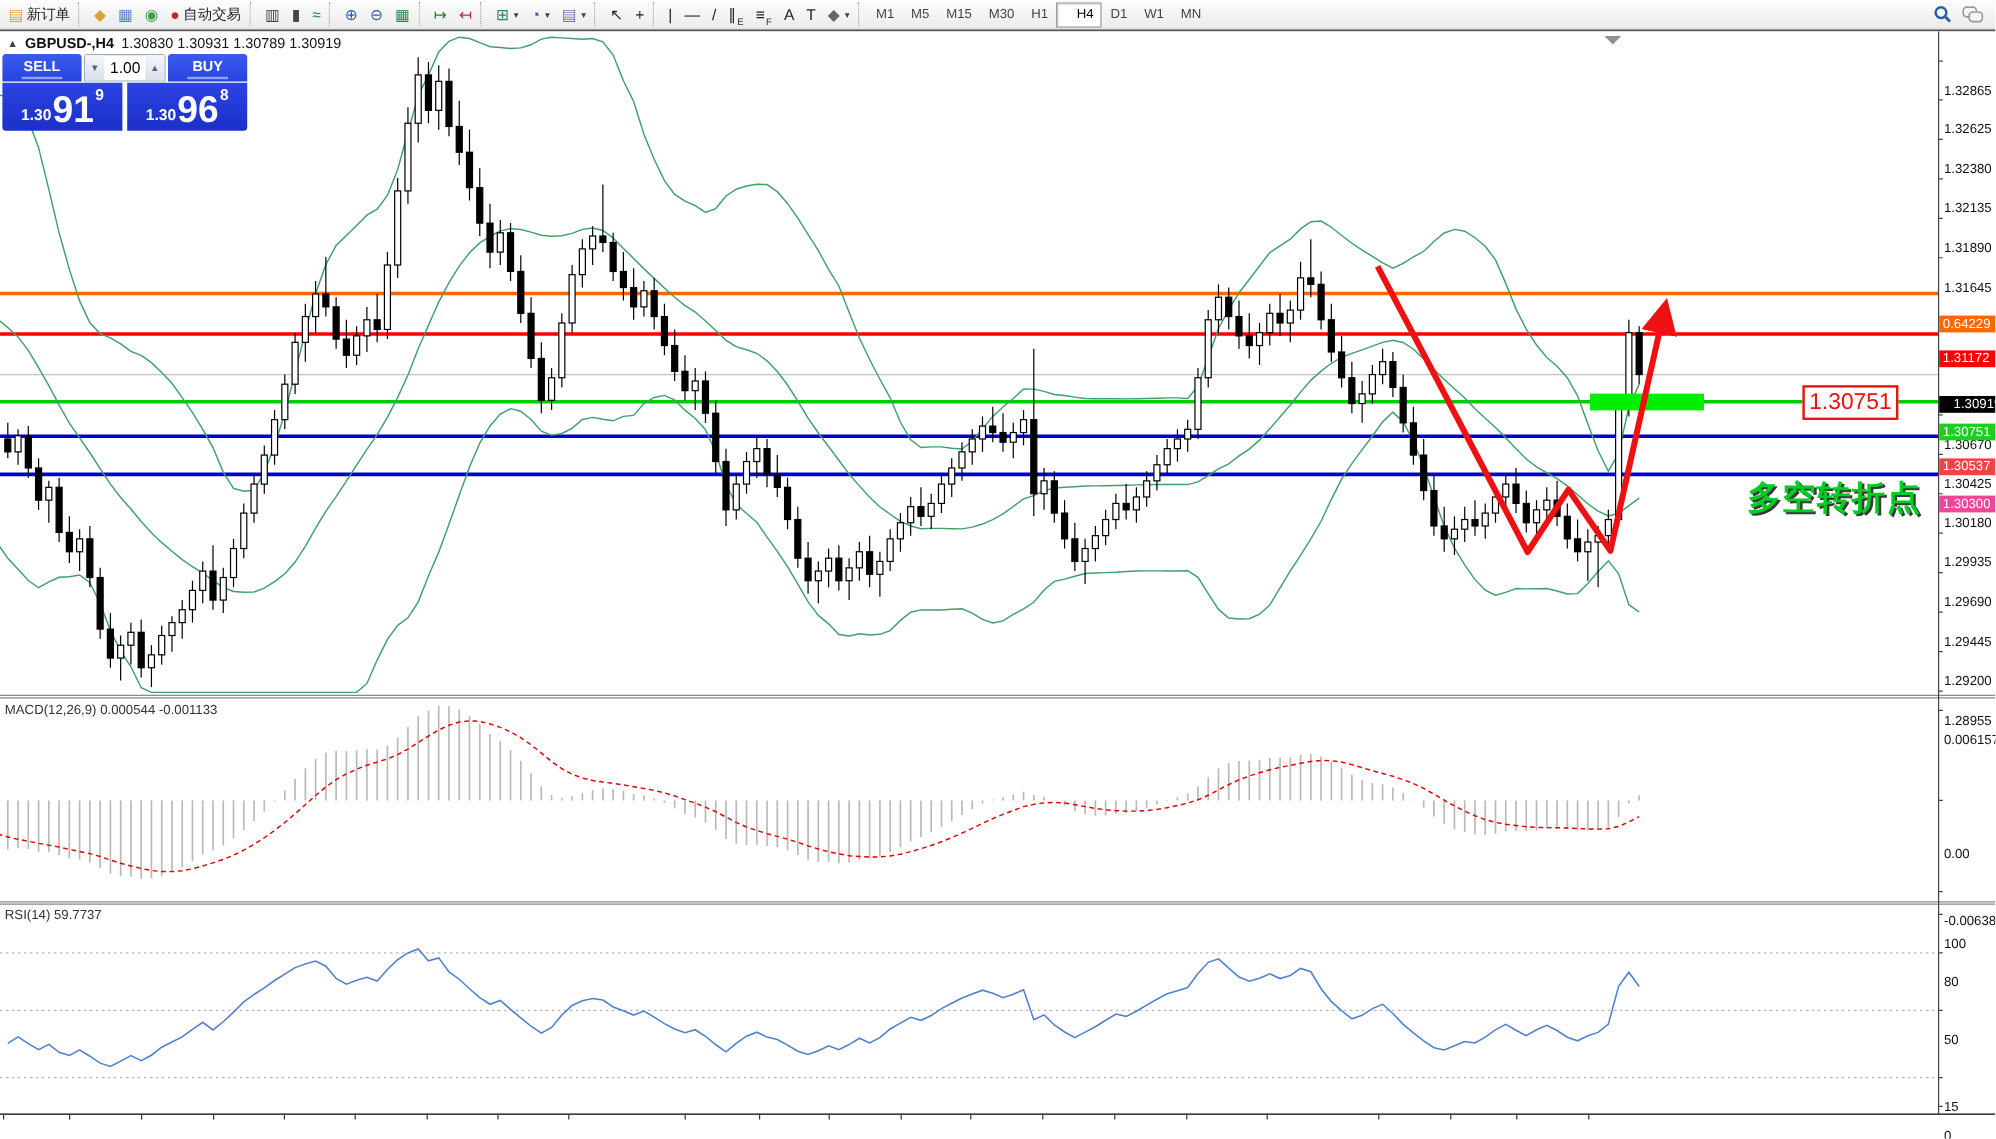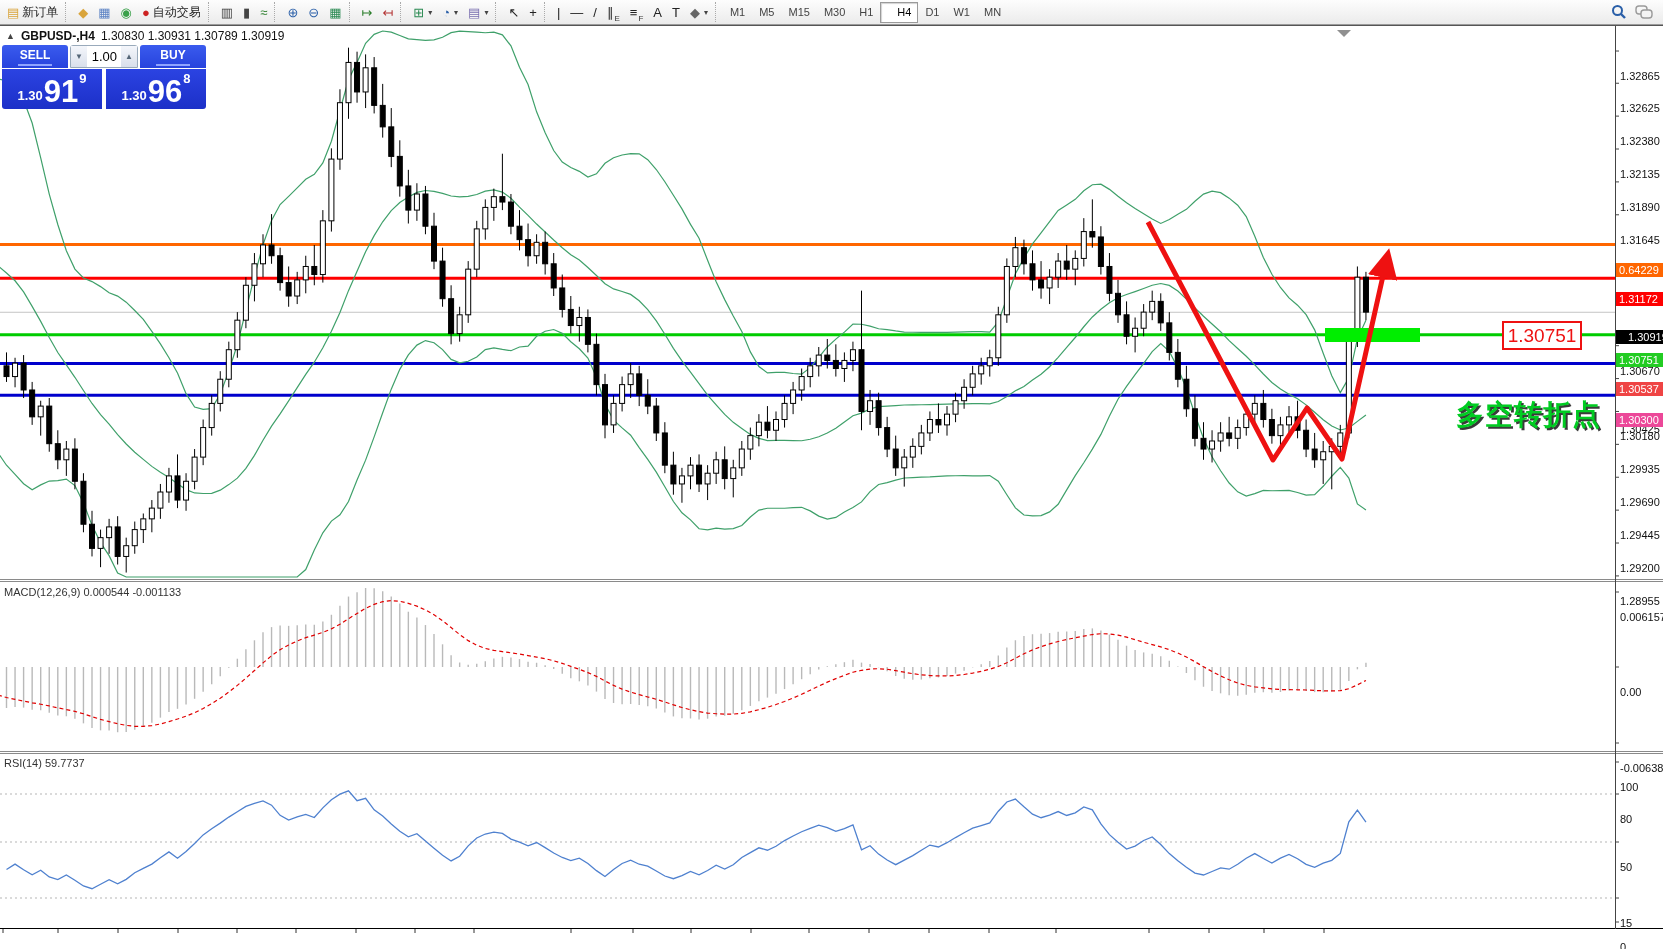--- a/index.html
+++ b/index.html
@@ -773,36 +773,36 @@
 
     <div id="macdlabel" style="top:560px">MACD(12,26,9) 0.000544 -0.001133</div>
     <div id="rsilabel" style="top:731px">RSI(14) 59.7737</div>
     <div id="axislabels">
         <div class="axlabel" style="top: 568.912px;">1.28955</div>
         <div class="axlabel" style="top: 536.022px;">1.29200</div>
         <div class="axlabel" style="top: 503.133px;">1.29445</div>
         <div class="axlabel" style="top: 470.243px;">1.29690</div>
         <div class="axlabel" style="top: 437.353px;">1.29935</div>
         <div class="axlabel" style="top: 404.463px;">1.30180</div>
-        <div class="axlabel" style="top: 371.573px; margin-top: 25px;">1.30425</div>
+        <div class="axlabel" style="top: 371.573px;">1.30425</div>
         <div class="axlabel" style="top: 338.683px;">1.30670</div>
         <div class="axlabel" style="top: 207.794px;">1.31645</div>
         <div class="axlabel" style="top: 174.905px;">1.31890</div>
         <div class="axlabel" style="top: 142.015px;">1.32135</div>
         <div class="axlabel" style="top: 109.125px;">1.32380</div>
         <div class="axlabel" style="top: 76.2348px;">1.32625</div>
         <div class="axlabel" style="top: 44.0161px;">1.32865</div>
         <div class="axflag" style="top: 236.597px; background: rgb(255, 102, 0);">0.64229</div>
         <div class="axflag" style="top: 266px; background: rgb(255, 0, 0);">1.31172</div>
         <div class="axflag" style="top: 304.256px; background: rgb(0, 0, 0); padding-left: 12px;">1.30919</div>
         <div class="axflag" style="top: 326.809px; background: rgb(34, 204, 34);">1.30751</div>
         <div class="axflag" style="top: 355.537px; background: #ef4444;">1.30537</div>
         <div class="axflag" style="top: 387.353px; background: #ec4899;">1.30300</div>
         <div class="axlabel" style="top: 585px;">0.006157</div>
-        <div class="axlabel" style="top: 660px;">0.00</div>
+        <div class="axlabel" style="top: 680px;">0.00</div>
         <div class="axlabel" style="top: 736px;">-0.00638</div>
         <div class="axlabel" style="top: 755px;">100</div>
         <div class="axlabel" style="top: 787px;">80</div>
         <div class="axlabel" style="top: 835px;">50</div>
         <div class="axlabel" style="top: 891px;">15</div>
         <div class="axlabel" style="top: 915px;">0</div>
       </div>
     <div id="timelabels"></div>
   </div>
 

